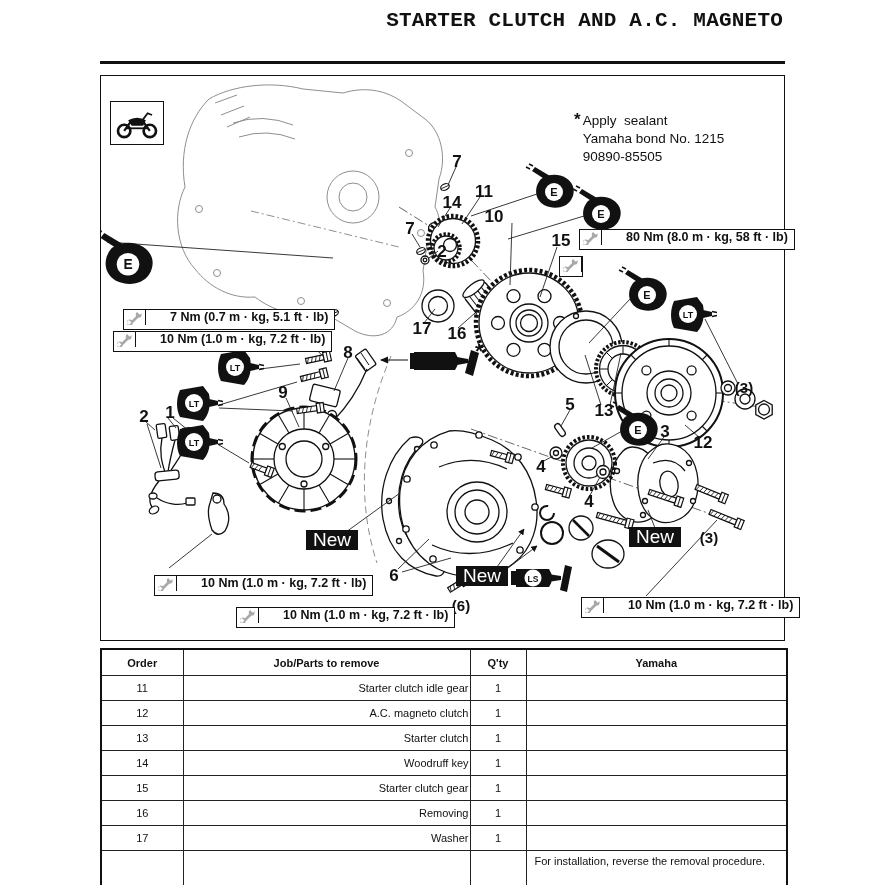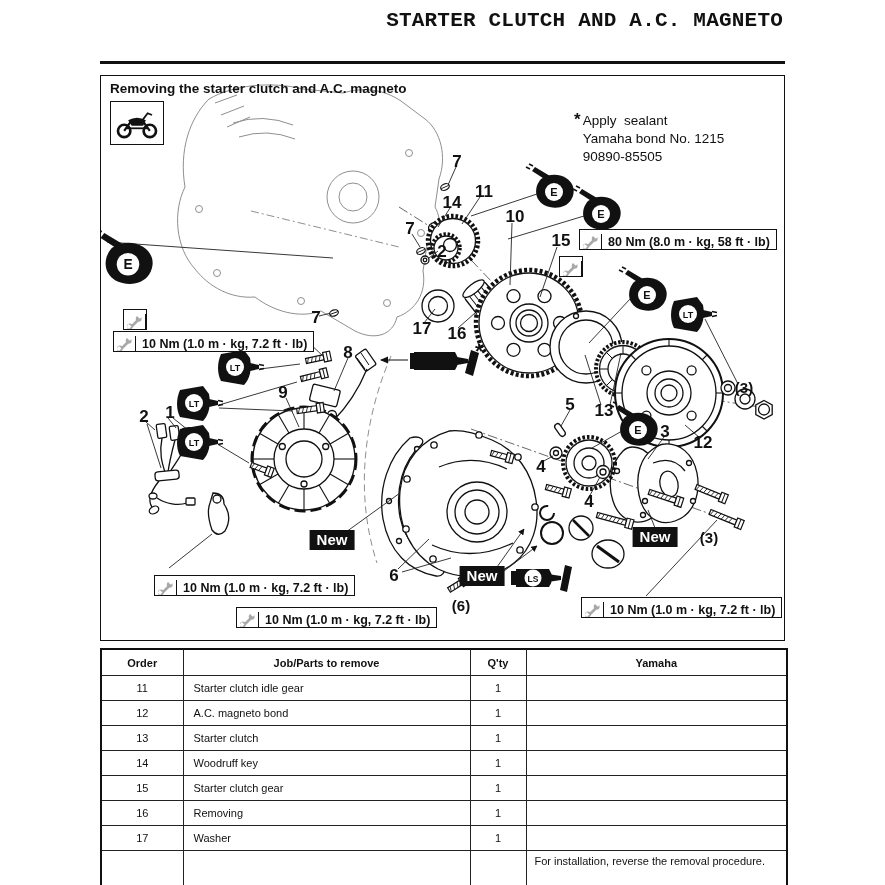--- a/index.html
+++ b/index.html
@@ -9,32 +9,32 @@
   .diagram-box{position:absolute;left:100px;top:75px;width:683px;height:564px;border:1.6px solid #111;background:#fff;}
   .diagram-heading{position:absolute;left:9px;top:5px;font-size:13.5px;font-weight:bold;}
   .moto-box{position:absolute;left:9px;top:25px;width:52px;height:42px;border:1.6px solid #111;display:flex;align-items:center;justify-content:center;}
   .sealant-note{position:absolute;left:473px;top:36px;display:flex;font-size:13.5px;line-height:18px;}
   .sealant-note .star{font-weight:bold;font-size:17px;margin-right:2px;line-height:16px;}
   .sealant-note .ln{white-space:pre;}
   #art{position:absolute;left:0;top:0;}
   .co{position:absolute;transform:translate(-50%,-50%);font-size:17px;font-weight:bold;white-space:nowrap;background:transparent;}
   .co.paren{font-size:15px;}
   .co.star{font-size:21px;}
-  .torque{position:absolute;display:flex;align-items:flex-end;border:1.6px solid #111;background:#fff;height:19px;}
+  .torque{position:absolute;display:flex;align-items:flex-start;border:1.6px solid #111;background:#fff;height:19px;gap:18px;}
   .torque .t-ic{width:21px;display:flex;align-items:center;justify-content:center;border-right:1.4px solid #111;}
   .torque .t-ic svg{width:15px;height:15px;}
   .torque .t-tx{font-size:12.5px;font-weight:bold;padding:0 6px;display:flex;align-items:center;white-space:nowrap;}
-  .newlab{position:absolute;transform:translate(-50%,-50%);background:#111;color:#fff;font-size:15px;font-weight:bold;padding:1px 7px;line-height:18px;}
+  .newlab{position:absolute;transform:translate(-50%,-50%);background:#111;color:#fff;font-size:19px;font-weight:normal;padding:1px 7px;line-height:18px;}
   table.parts-table{position:absolute;left:100px;top:648px;width:686px;border-collapse:collapse;table-layout:fixed;}
   table.parts-table th,table.parts-table td{border:1.2px solid #222;font-size:11px;overflow:hidden;}
   table.parts-table{border:2px solid #111;}
   table.parts-table th{height:23px;font-weight:bold;text-align:center;}
   table.parts-table td{height:20px;}
   td.c-order,td.c-qty{text-align:center;}
-  td.c-job{padding-left:10px;text-align:left;}
+  td.c-job{padding-left:10px;text-align:right;}
   td.c-remarks{padding:2px 8px;text-align:left;line-height:16px;vertical-align:top;}
   tr.lastrow td{height:36px;}
 </style>
 </head>
 <body>
 
 <div class="page-title">STARTER CLUTCH AND A.C. MAGNETO</div>
 <div class="title-rule"></div>
 
 <div class="diagram-box">
@@ -478,21 +478,20 @@
           <ellipse rx="4.5" ry="3" fill="#fff" stroke="#111" stroke-width="1.2"></ellipse>
           <line x1="-4" y1="0" x2="4" y2="0" stroke="#111" stroke-width="0.9"></line>
         </g>
         <g transform="translate(333,312) rotate(-20)">
           <ellipse rx="4.5" ry="3" fill="#fff" stroke="#111" stroke-width="1.2"></ellipse>
           <line x1="-4" y1="0" x2="4" y2="0" stroke="#111" stroke-width="0.9"></line>
         </g>
       </g>
   </svg>
 
-  <div class="diagram-heading">Removing the starter clutch and A.C. magneto</div>
 
   <div class="moto-box">
     <svg width="46" height="36" viewBox="0 0 52 40">
       <circle cx="11.5" cy="29" r="7" fill="none" stroke="#111" stroke-width="3"></circle>
       <circle cx="40.5" cy="29" r="7" fill="none" stroke="#111" stroke-width="3"></circle>
       <path d="M11.5,29 L20,17 L32,17 L40.5,29" fill="none" stroke="#111" stroke-width="2.5"></path>
       <path d="M16,17 Q26,11 36,17 L33,23 L20,23 Z" fill="#111"></path>
       <path d="M32,17 L38,9 L43,11" fill="none" stroke="#111" stroke-width="2"></path>
       <path d="M14,26 L38,26" stroke="#111" stroke-width="2"></path>
     </svg>
@@ -504,21 +503,21 @@
       <div class="ln">Apply  sealant</div>
       <div class="ln">Yamaha bond No. 1215</div>
       <div class="ln">90890-85505</div>
     </div>
   </div>
 
   <div id="overlay">
       <span class="co" style="left: 356px; top: 86px;">7</span>
       <span class="co" style="left: 351px; top: 127px;">14</span>
       <span class="co" style="left: 383px; top: 116px;">11</span>
-      <span class="co" style="left: 414px; top: 141px;">10</span>
+      <span class="co" style="left: 393px; top: 141px;">10</span>
       <span class="co" style="left: 309px; top: 153px;">7</span>
       <span class="co" style="left: 341px; top: 176px;">2</span>
       <span class="co" style="left: 460px; top: 165px;">15</span>
       <span class="co" style="left: 215px; top: 242px;">7</span>
       <span class="co" style="left: 321px; top: 253px;">17</span>
       <span class="co" style="left: 356px; top: 258px;">16</span>
       <span class="co" style="left: 247px; top: 277px;">8</span>
       <span class="co" style="left: 182px; top: 317px;">9</span>
       <span class="co" style="left: 69px; top: 337px;">1</span>
       <span class="co" style="left: 43px; top: 341px;">2</span>
@@ -536,20 +535,21 @@
       <div class="torque" style="left: 22px; top: 233px;">
         <span class="t-ic">
           <svg viewBox="0 0 18 18">
             <path d="M4.5 16 L13 7.5" stroke="#a8a8a8" stroke-width="3.2"></path>
             <circle cx="14" cy="5.6" r="3.5" fill="#a8a8a8"></circle>
             <rect x="13.2" y="0.6" width="4.2" height="4.2" fill="#fff" transform="rotate(40 15.3 2.7)"></rect>
             <circle cx="3.4" cy="15" r="3.5" fill="#a8a8a8"></circle>
             <rect x="0.2" y="13" width="4.2" height="4.2" fill="#fff" transform="rotate(40 2.3 15.1)"></rect>
           </svg>
         </span>
+        <span class="t-tx">7 Nm (0.7 m · kg, 5.1 ft · lb)</span>
       </div>
       <div class="torque" style="left: 12px; top: 255px;">
         <span class="t-ic">
           <svg viewBox="0 0 18 18">
             <path d="M4.5 16 L13 7.5" stroke="#a8a8a8" stroke-width="3.2"></path>
             <circle cx="14" cy="5.6" r="3.5" fill="#a8a8a8"></circle>
             <rect x="13.2" y="0.6" width="4.2" height="4.2" fill="#fff" transform="rotate(40 15.3 2.7)"></rect>
             <circle cx="3.4" cy="15" r="3.5" fill="#a8a8a8"></circle>
             <rect x="0.2" y="13" width="4.2" height="4.2" fill="#fff" transform="rotate(40 2.3 15.1)"></rect>
           </svg>
@@ -638,21 +638,21 @@
   </thead>
   <tbody>
       <tr>
         <td class="c-order">11</td>
         <td class="c-job">Starter clutch idle gear</td>
         <td class="c-qty">1</td>
         <td class="c-remarks"></td>
       </tr>
       <tr>
         <td class="c-order">12</td>
-        <td class="c-job">A.C. magneto bond</td>
+        <td class="c-job">A.C. magneto clutch</td>
         <td class="c-qty">1</td>
         <td class="c-remarks"></td>
       </tr>
       <tr>
         <td class="c-order">13</td>
         <td class="c-job">Starter clutch</td>
         <td class="c-qty">1</td>
         <td class="c-remarks"></td>
       </tr>
       <tr>

